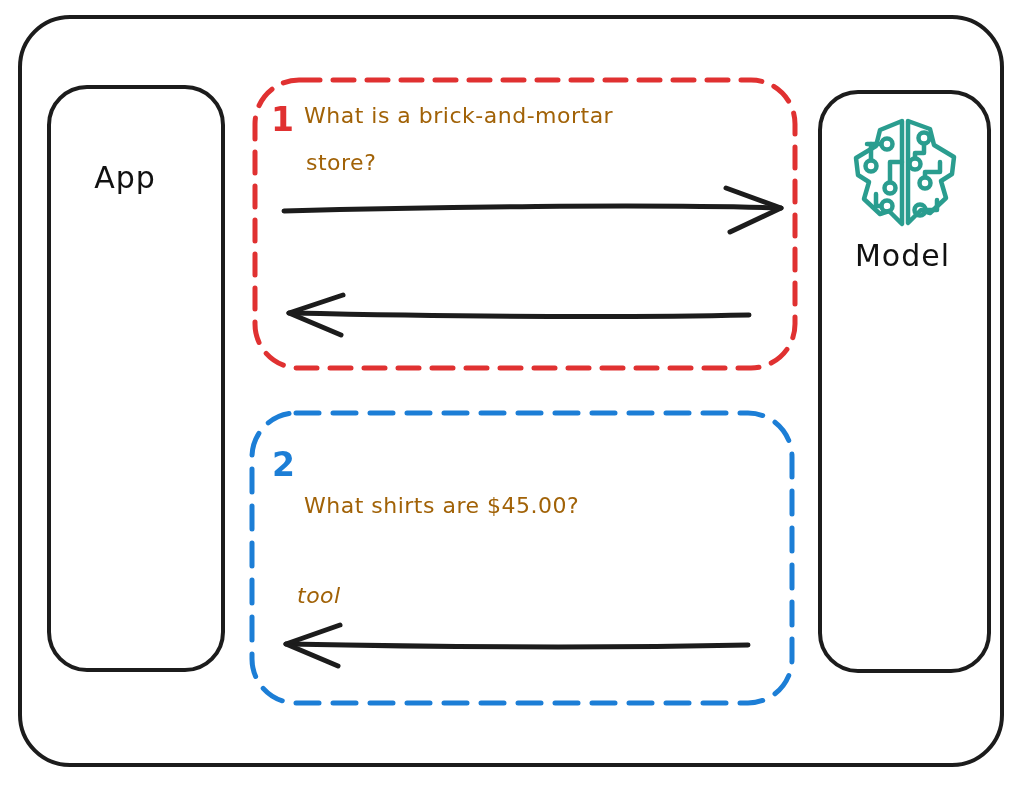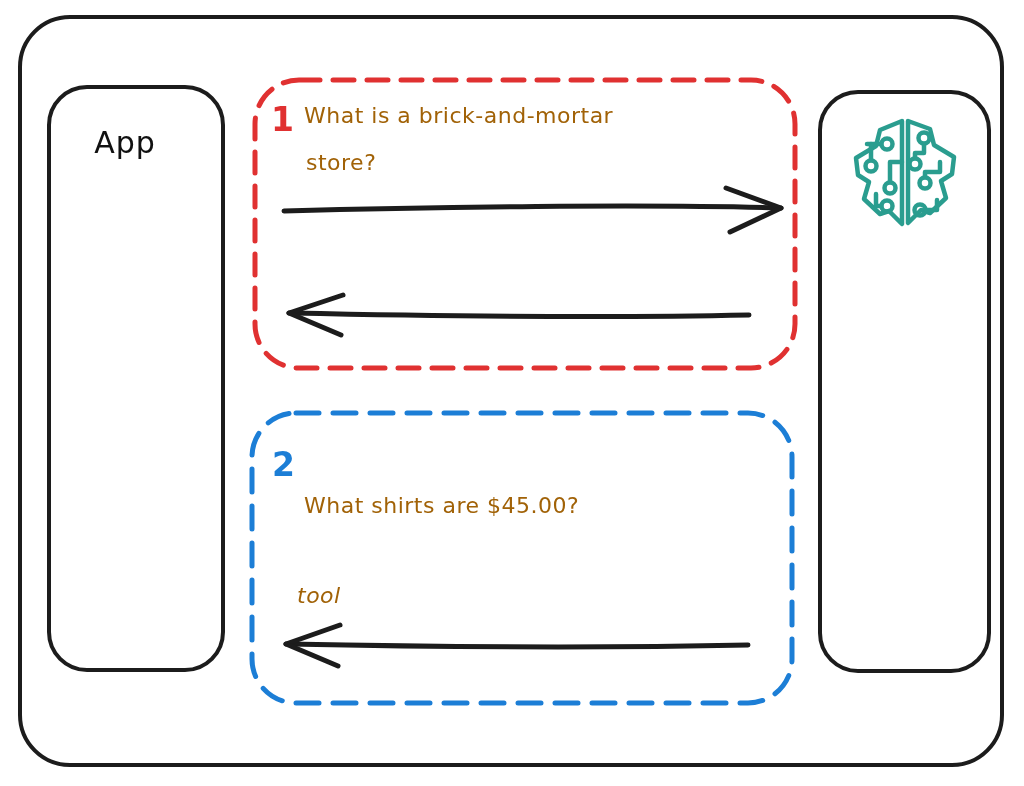--- a/index.html
+++ b/index.html
@@ -5,21 +5,21 @@
   html,body{margin:0;padding:0;background:#ffffff;}
   .stage{
     position:relative;width:1024px;height:786px;background:#ffffff;overflow:hidden;
     font-family:"DejaVu Sans","Liberation Sans",sans-serif;color:#1c1c1c;
   }
   .box{position:absolute;border:4px solid #1c1c1c;background:transparent;}
   .outer-frame{left:18px;top:15px;width:978px;height:744px;border-radius:52px;}
   .app-box{left:47px;top:85px;width:170px;height:579px;border-radius:40px;}
   .model-box{left:818px;top:90px;width:165px;height:575px;border-radius:40px;}
   .node-label{position:absolute;font-size:30px;letter-spacing:1px;text-align:center;color:#111;}
-  .app-label{left:47px;top:125px;width:156px;}
+  .app-label{left:47px;top:160px;width:156px;}
   .model-label{left:818px;top:238px;width:169px;}
   .abs{position:absolute;}
   .hand{font-size:22px;letter-spacing:0.5px;line-height:1.1;color:#a16207;white-space:nowrap;}
   .num{font-size:33px;font-weight:bold;}
   .accent-red{color:#e03131;}
   .accent-blue{color:#1c7ed6;}
   svg{display:block;overflow:visible;}
 </style>
 </head>
 <body>
@@ -52,20 +52,21 @@
         <circle cx="79" cy="25" r="5.5"></circle>
         <path d="M79,31 V40 H70 V45"></path>
         <circle cx="70" cy="51" r="5.5"></circle>
         <path d="M95,49 V59 H80 V64"></path>
         <circle cx="80" cy="70" r="5.5"></circle>
         <circle cx="75" cy="97" r="5.5"></circle>
         <path d="M81,97 H92 V87"></path>
       </g>
     </svg>
   </div>
+  <div class="node-label model-label">Model</div>
 
   <div class="abs" style="left:251px;top:76px;">
     <svg width="548" height="296" viewBox="0 0 548 296">
       <rect x="4" y="4" width="540" height="288" rx="44" fill="none" stroke-width="5" stroke-dasharray="21 13" stroke-linecap="round" stroke="#e03131"></rect>
     </svg>
   </div>
   <div class="abs hand num accent-red" style="left:271px;top:102px;">1</div>
   <div class="abs hand" style="left:304px;top:104px;">What is a brick-and-mortar</div>
   <div class="abs hand" style="left:306px;top:151px;">store?</div>
 

